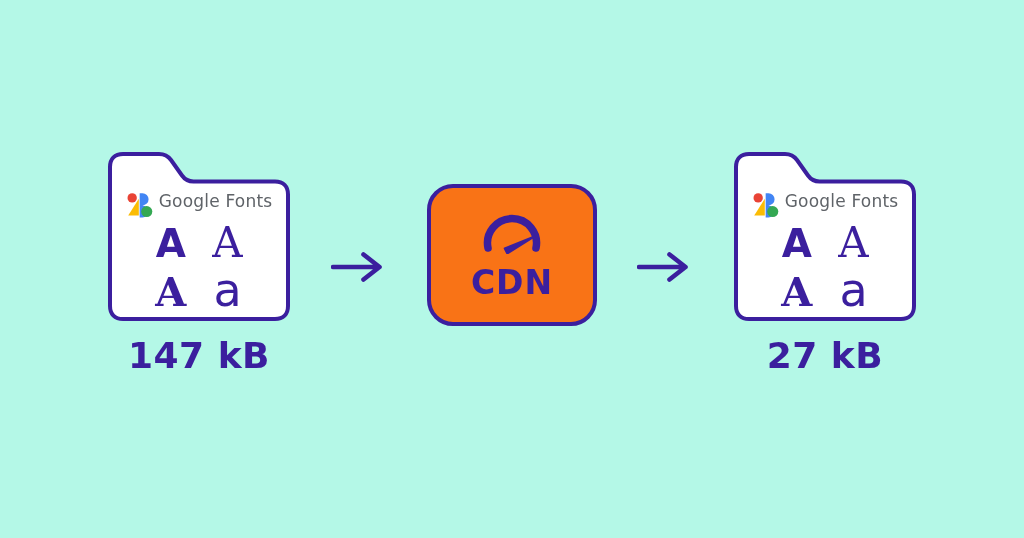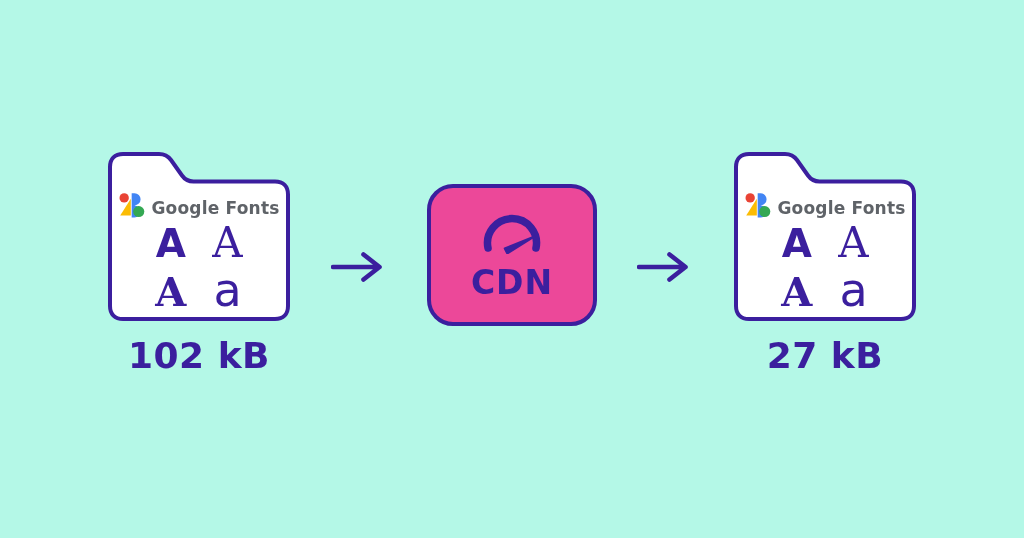--- a/index.html
+++ b/index.html
@@ -14,40 +14,40 @@
 
   
   .folder-group{display:flex;flex-direction:column;align-items:center;gap:13px;transform:translateY(-6px);}
   .folder{position:relative;width:184px;height:171px;}
   .folder-outline{position:absolute;inset:0;}
   .folder-content{
     position:absolute;left:0;right:0;top:31px;bottom:0;
     display:flex;flex-direction:column;align-items:center;
     padding-top:9px;
   }
-  .brand-row{display:flex;align-items:flex-end;gap:3px;font-weight:bold;}
+  .brand-row{display:flex;align-items:flex-start;gap:3px;}
   .brand-text{font-size:17px;color:#5f6368;letter-spacing:.2px;}
   .letter-grid{
     display:grid;grid-template-columns:auto auto;
     column-gap:26px;row-gap:0;margin-top:2px;
     justify-items:center;align-items:baseline;color:#3b1f9e;
   }
   .lt{line-height:46px;}
   .lt-sans-bold{font-family:"DejaVu Sans",sans-serif;font-weight:700;font-size:39px;}
   .lt-serif{font-family:"DejaVu Serif","Liberation Serif",serif;font-weight:400;font-size:42px;}
   .lt-serif-bold{font-family:"DejaVu Serif","Liberation Serif",serif;font-weight:700;font-size:40px;}
   .lt-sans-low{font-family:"DejaVu Sans",sans-serif;font-weight:400;font-size:46px;}
   .size-label{
     font-size:36px;font-weight:600;color:#3b1f9e;letter-spacing:.5px;
   }
 
   
   .cdn-box{
     width:170px;height:142px;box-sizing:border-box;
-    background:#ec4899;border:4px solid #3b1f9e;border-radius:26px;
+    background:#f97316;border:4px solid #3b1f9e;border-radius:26px;
     display:flex;flex-direction:column;align-items:center;justify-content:center;
     gap:9px;transform:translateY(-14px);
   }
   .cdn-label{font-size:33px;font-weight:800;color:#3b1f9e;letter-spacing:1px;}
 
   .arrow{transform:translateY(-2px);}
 </style>
 </head>
 <body>
 
@@ -70,21 +70,21 @@
             <span class="brand-text">Google Fonts</span>
           </div>
           <div class="letter-grid">
             <span class="lt lt-sans-bold">A</span>
             <span class="lt lt-serif">A</span>
             <span class="lt lt-serif-bold">A</span>
             <span class="lt lt-sans-low">a</span>
           </div>
         </div>
       </div>
-      <div class="size-label">102 kB</div>
+      <div class="size-label">147 kB</div>
     </div>
 
     <svg class="arrow" width="56" height="32" viewBox="0 0 56 32">
       <path d="M2 16 H48 M32.5 3.5 L48.5 16 L32.5 28.5" fill="none" stroke="#3b1f9e" stroke-width="4.6" stroke-linecap="round" stroke-linejoin="round"></path>
     </svg>
 
     <div class="cdn-box">
       <svg width="66" height="46" viewBox="0 0 66 46">
         <path d="M9 40 A24.5 24.5 0 1 1 57 40" fill="none" stroke="#3b1f9e" stroke-width="7.5" stroke-linecap="round"></path>
         <polygon points="55.5,28.5 25.7,40.5 28.3,45.5" fill="#3b1f9e" stroke="#3b1f9e" stroke-width="2" stroke-linejoin="round"></polygon>

